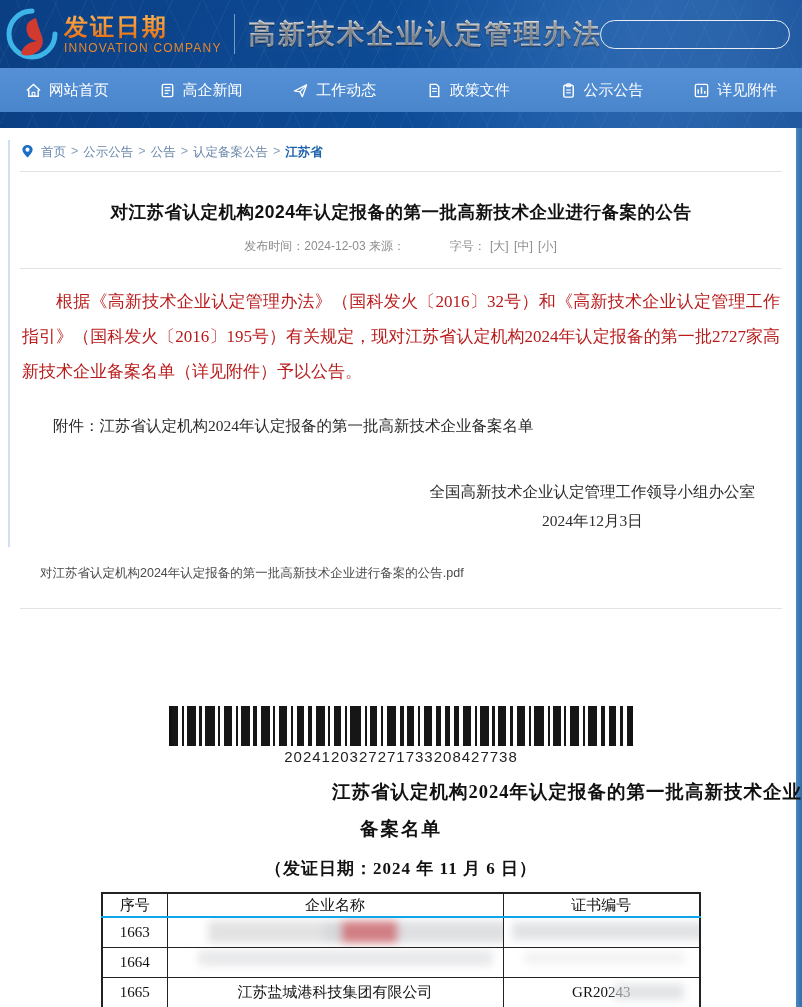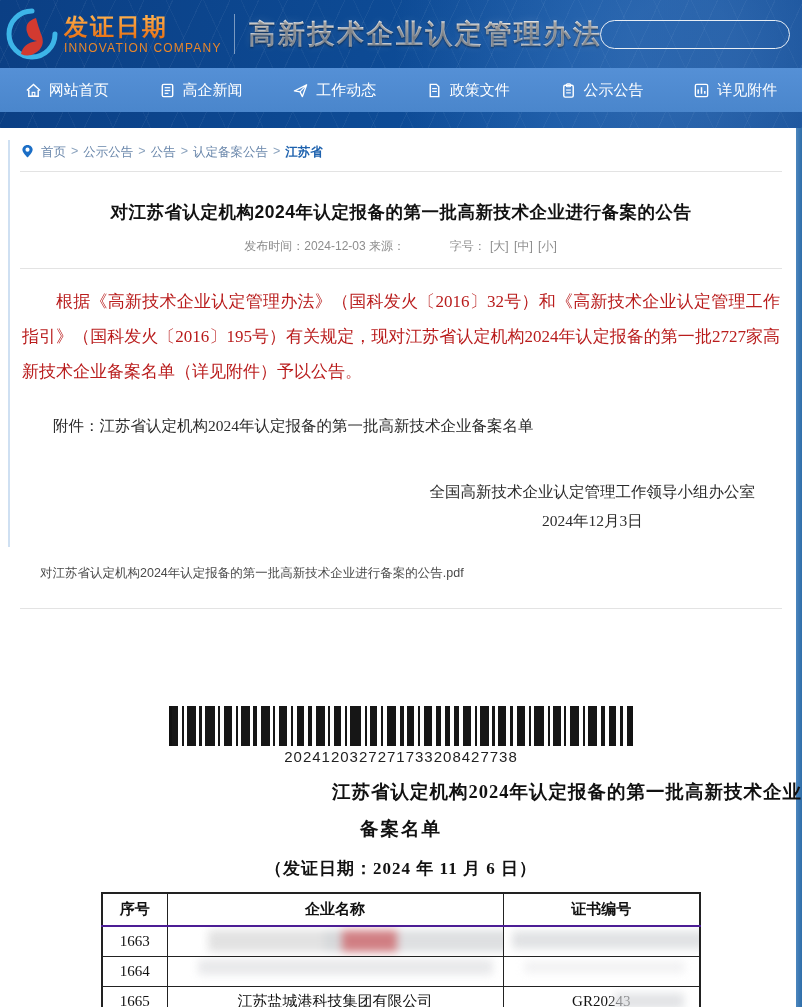--- a/index.html
+++ b/index.html
@@ -82,21 +82,21 @@
   .doc-title2 { text-align:center; font-size:18.5px; font-weight:bold; color:#111;
     margin-top:12px; letter-spacing:2px; }
   .issue-date { text-align:center; font-size:17px; font-weight:bold; color:#111;
     margin-top:16px; letter-spacing:1px; }
 
   
   table.cert { width:598px; margin:12px auto 0; border-collapse:collapse; border:2px solid #222;
     font-size:15px; color:#111; table-layout:fixed; }
   table.cert th, table.cert td { border:1px solid #222; text-align:center; position:relative;
     overflow:hidden; }
-  table.cert th { height:33px; font-weight:bold; border-bottom:2px solid #4c1d95; }
+  table.cert th { height:24px; font-weight:normal; border-bottom:2px solid #0ea5e9; }
   table.cert td { height:30px; }
   col.c-no { width:65px; } col.c-name { width:336px; } col.c-cert { width:197px; }
 
   
   .blur { position:absolute; filter:blur(4px); border-radius:3px; pointer-events:none; }
   .b-1663-n { left:40px; right:-10px; top:3px; height:22px;
     background:linear-gradient(90deg,#d9d9d9 0 38%, #c9cccf 38% 44%, #c1545a 44% 62%, #d3d5d8 62% 100%); opacity:.75; }
   .b-1663-c { left:8px; right:-6px; top:4px; height:18px; background:#d4d6d9; opacity:.7; }
   .b-1664-n { left:30px; right:10px; top:2px; height:16px; background:#e3e4e6; opacity:.8; }
   .b-1664-c { left:20px; right:14px; top:4px; height:12px; background:#ececee; opacity:.7; }

